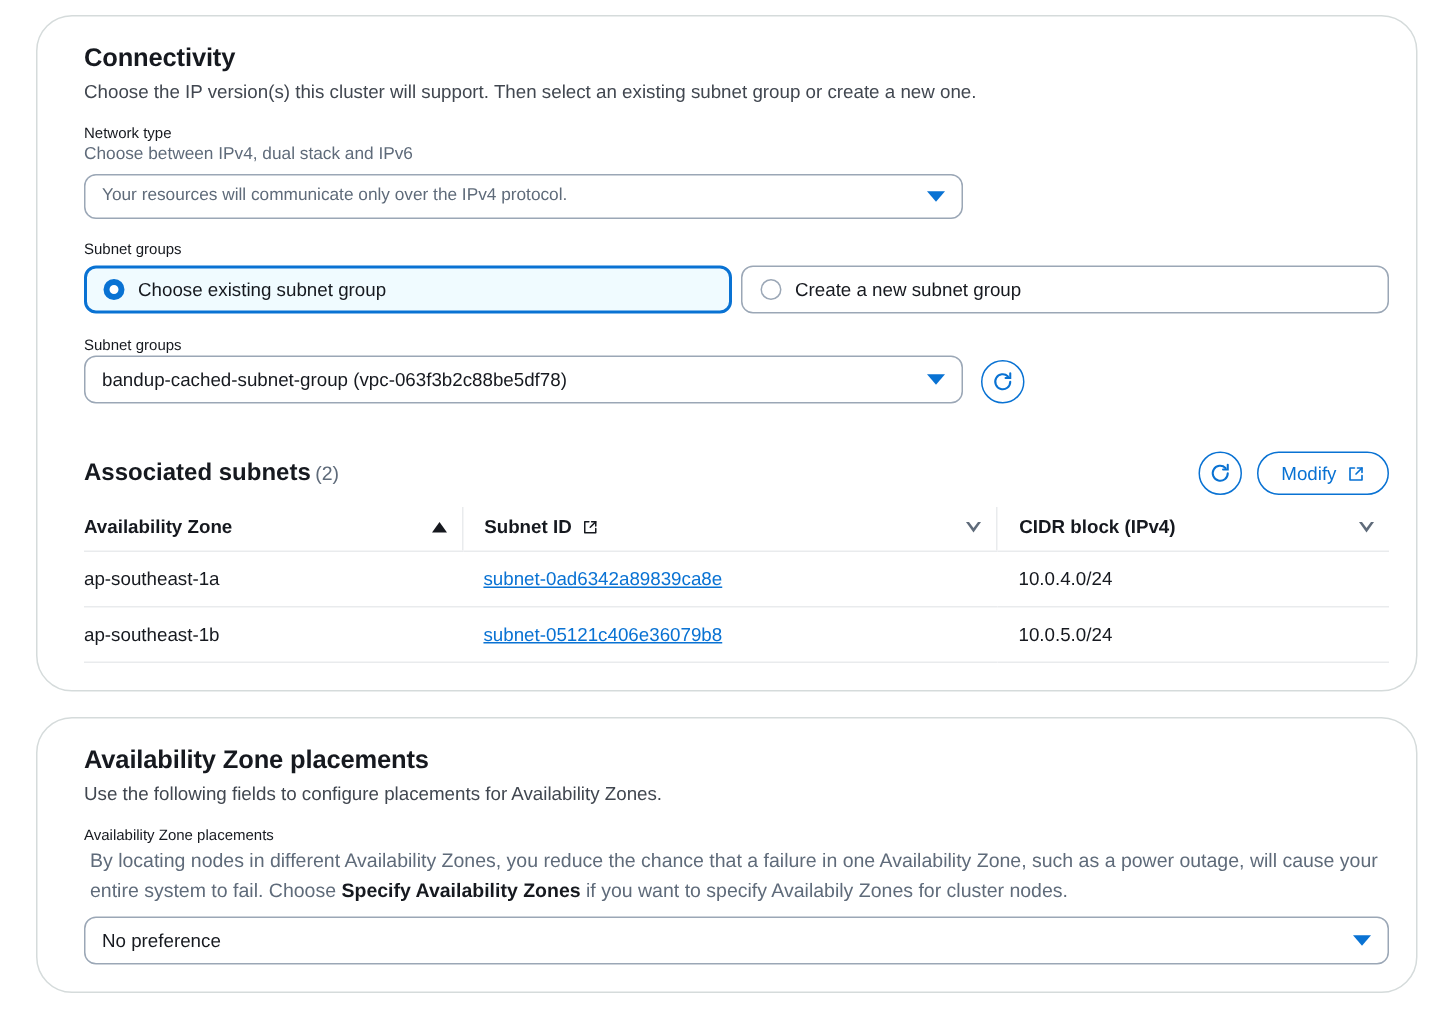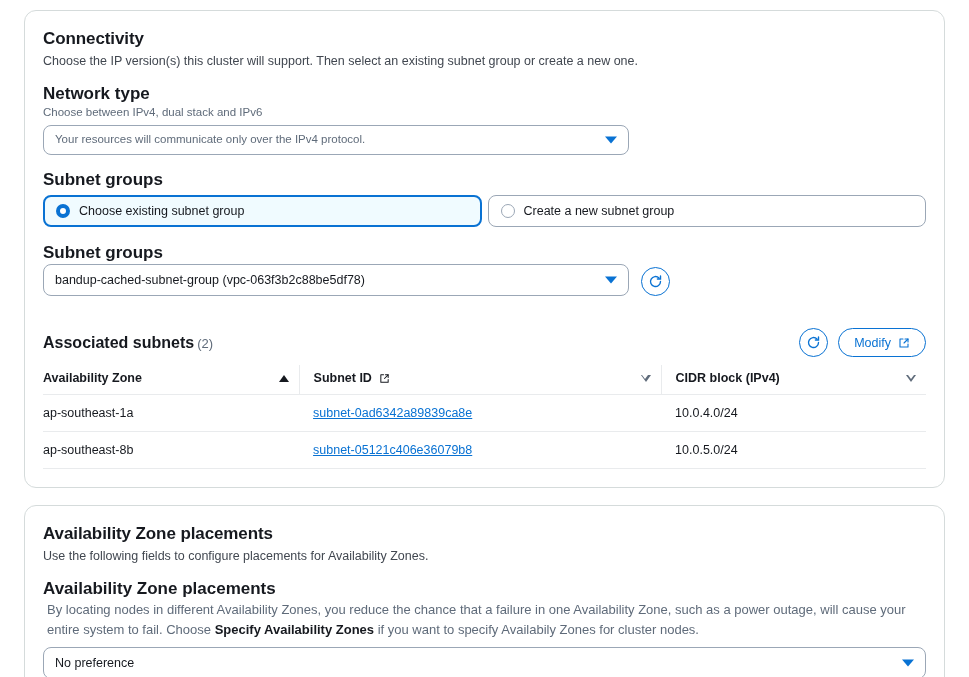--- a/index.html
+++ b/index.html
@@ -9,42 +9,42 @@
     background: #ffffff;
     font-family: "Liberation Sans", sans-serif;
     color: #16191f;
     overflow: hidden;
   }
   .page { width: 969px; height: 677px; position: relative; padding: 10px 24px 0 24px; }
 
   .card {
     background: #ffffff;
     border: 1px solid #d5dbdb;
-    border-radius: 12px;
-    padding: 18px 18px 18px 18px;
+    border-radius: 24px;
+    padding: 18px 18px 18px 31px;
   }
   .card + .card { margin-top: 17px; }
 
   .card-title {
     font-size: 17px;
     font-weight: bold;
     letter-spacing: -0.1px;
     margin: 0 0 4px 0;
     color: #16191f;
   }
   .card-desc {
     font-size: 12.5px;
     color: #414750;
     margin: 0 0 14px 0;
     line-height: 1.35;
   }
 
   .field-label {
-    font-size: 17px;
-    font-weight: bold;
+    font-size: 10px;
+    font-weight: normal;
     color: #16191f;
     margin: 0 0 1px 0;
   }
   .field-hint {
     font-size: 11.5px;
     color: #5f6b7a;
     margin: 0 0 5px 0;
     line-height: 1.35;
   }
 
@@ -322,21 +322,21 @@
       </thead>
       <tbody>
         <tr>
           <td>ap-southeast-1a</td>
           <td class="divided">
             <a class="link">subnet-0ad6342a89839ca8e</a>
           </td>
           <td class="divided">10.0.4.0/24</td>
         </tr>
         <tr>
-          <td>ap-southeast-8b</td>
+          <td>ap-southeast-1b</td>
           <td class="divided">
             <a class="link">subnet-05121c406e36079b8</a>
           </td>
           <td class="divided">10.0.5.0/24</td>
         </tr>
       </tbody>
     </table>
   </section>
 
   <section class="card">

